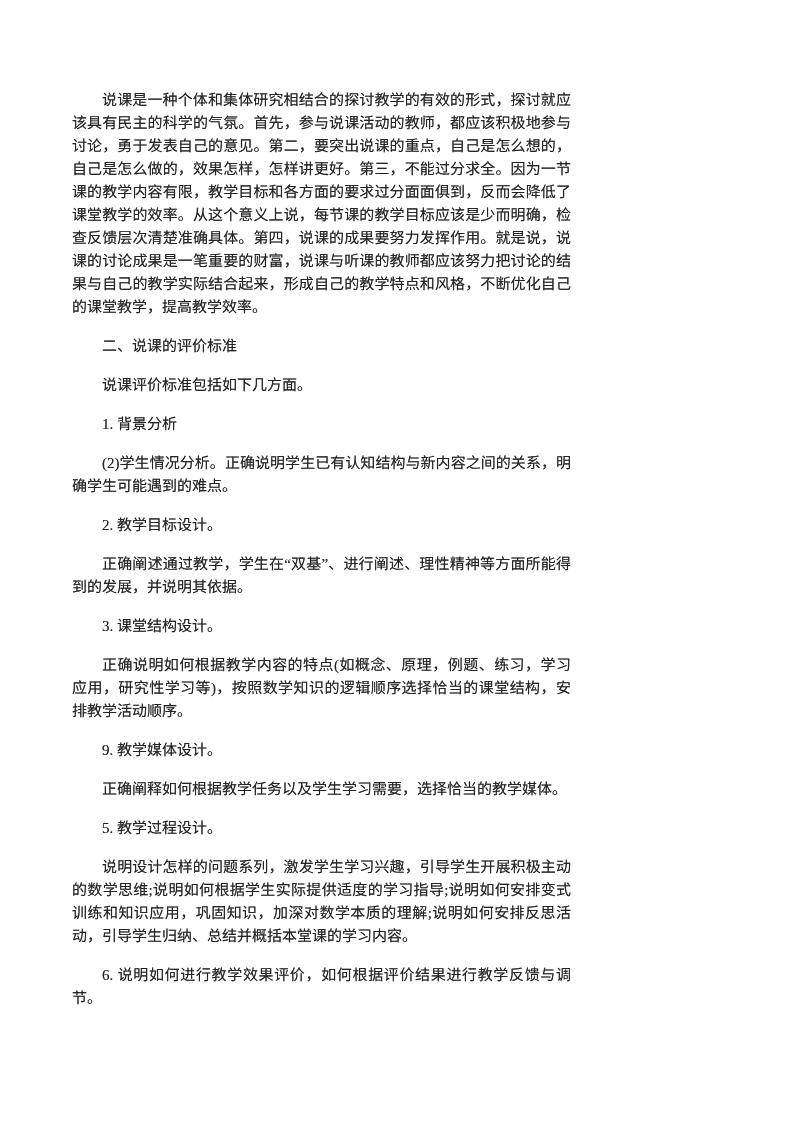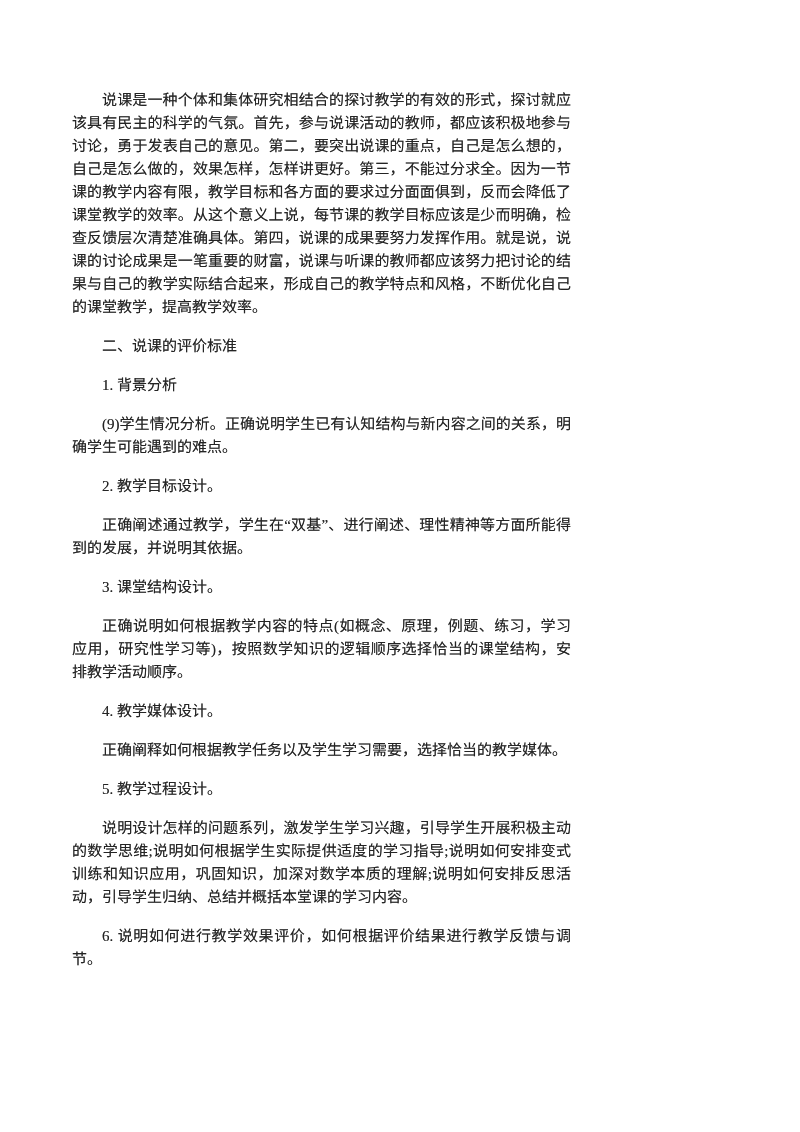--- a/index.html
+++ b/index.html
@@ -32,24 +32,25 @@
     
     text-shadow: 0 0 0.4px rgba(36,36,36,0.55);
   }
 </style>
 </head>
 <body>
 
 <div class="page">
   <p class="para">说课是一种个体和集体研究相结合的探讨教学的有效的形式，探讨就应该具有民主的科学的气氛。首先，参与说课活动的教师，都应该积极地参与讨论，勇于发表自己的意见。第二，要突出说课的重点，自己是怎么想的，自己是怎么做的，效果怎样，怎样讲更好。第三，不能过分求全。因为一节课的教学内容有限，教学目标和各方面的要求过分面面俱到，反而会降低了课堂教学的效率。从这个意义上说，每节课的教学目标应该是少而明确，检查反馈层次清楚准确具体。第四，说课的成果要努力发挥作用。就是说，说课的讨论成果是一笔重要的财富，说课与听课的教师都应该努力把讨论的结果与自己的教学实际结合起来，形成自己的教学特点和风格，不断优化自己的课堂教学，提高教学效率。</p>
   <p class="para">二、说课的评价标准</p>
+  <p class="para">说课评价标准包括如下几方面。</p>
   <p class="para">1. 背景分析</p>
-  <p class="para">(9)学生情况分析。正确说明学生已有认知结构与新内容之间的关系，明确学生可能遇到的难点。</p>
+  <p class="para">(2)学生情况分析。正确说明学生已有认知结构与新内容之间的关系，明确学生可能遇到的难点。</p>
   <p class="para">2. 教学目标设计。</p>
   <p class="para">正确阐述通过教学，学生在“双基”、进行阐述、理性精神等方面所能得到的发展，并说明其依据。</p>
   <p class="para">3. 课堂结构设计。</p>
   <p class="para">正确说明如何根据教学内容的特点(如概念、原理，例题、练习，学习应用，研究性学习等)，按照数学知识的逻辑顺序选择恰当的课堂结构，安排教学活动顺序。</p>
-  <p class="para">4. 教学媒体设计。</p>
+  <p class="para">9. 教学媒体设计。</p>
   <p class="para">正确阐释如何根据教学任务以及学生学习需要，选择恰当的教学媒体。</p>
   <p class="para">5. 教学过程设计。</p>
   <p class="para">说明设计怎样的问题系列，激发学生学习兴趣，引导学生开展积极主动的数学思维;说明如何根据学生实际提供适度的学习指导;说明如何安排变式训练和知识应用，巩固知识，加深对数学本质的理解;说明如何安排反思活动，引导学生归纳、总结并概括本堂课的学习内容。</p>
   <p class="para">6. 说明如何进行教学效果评价，如何根据评价结果进行教学反馈与调节。</p>
 </div>
 
 </body></html>

